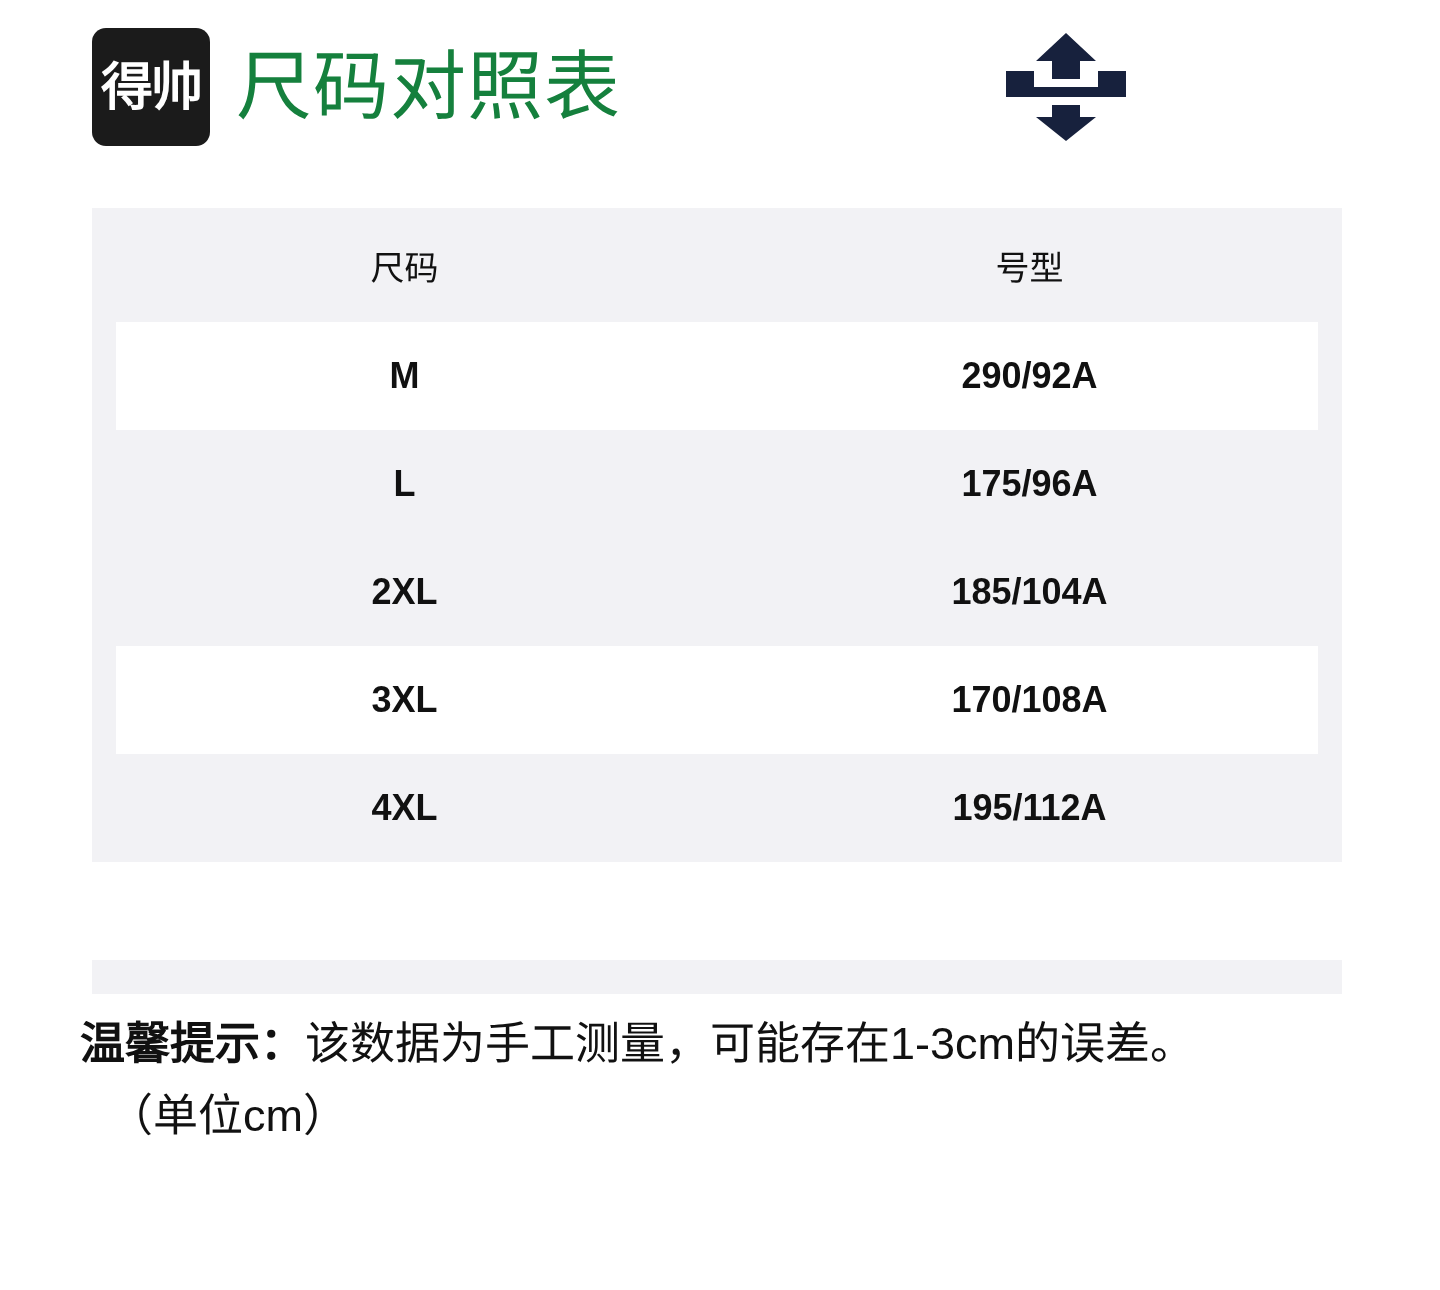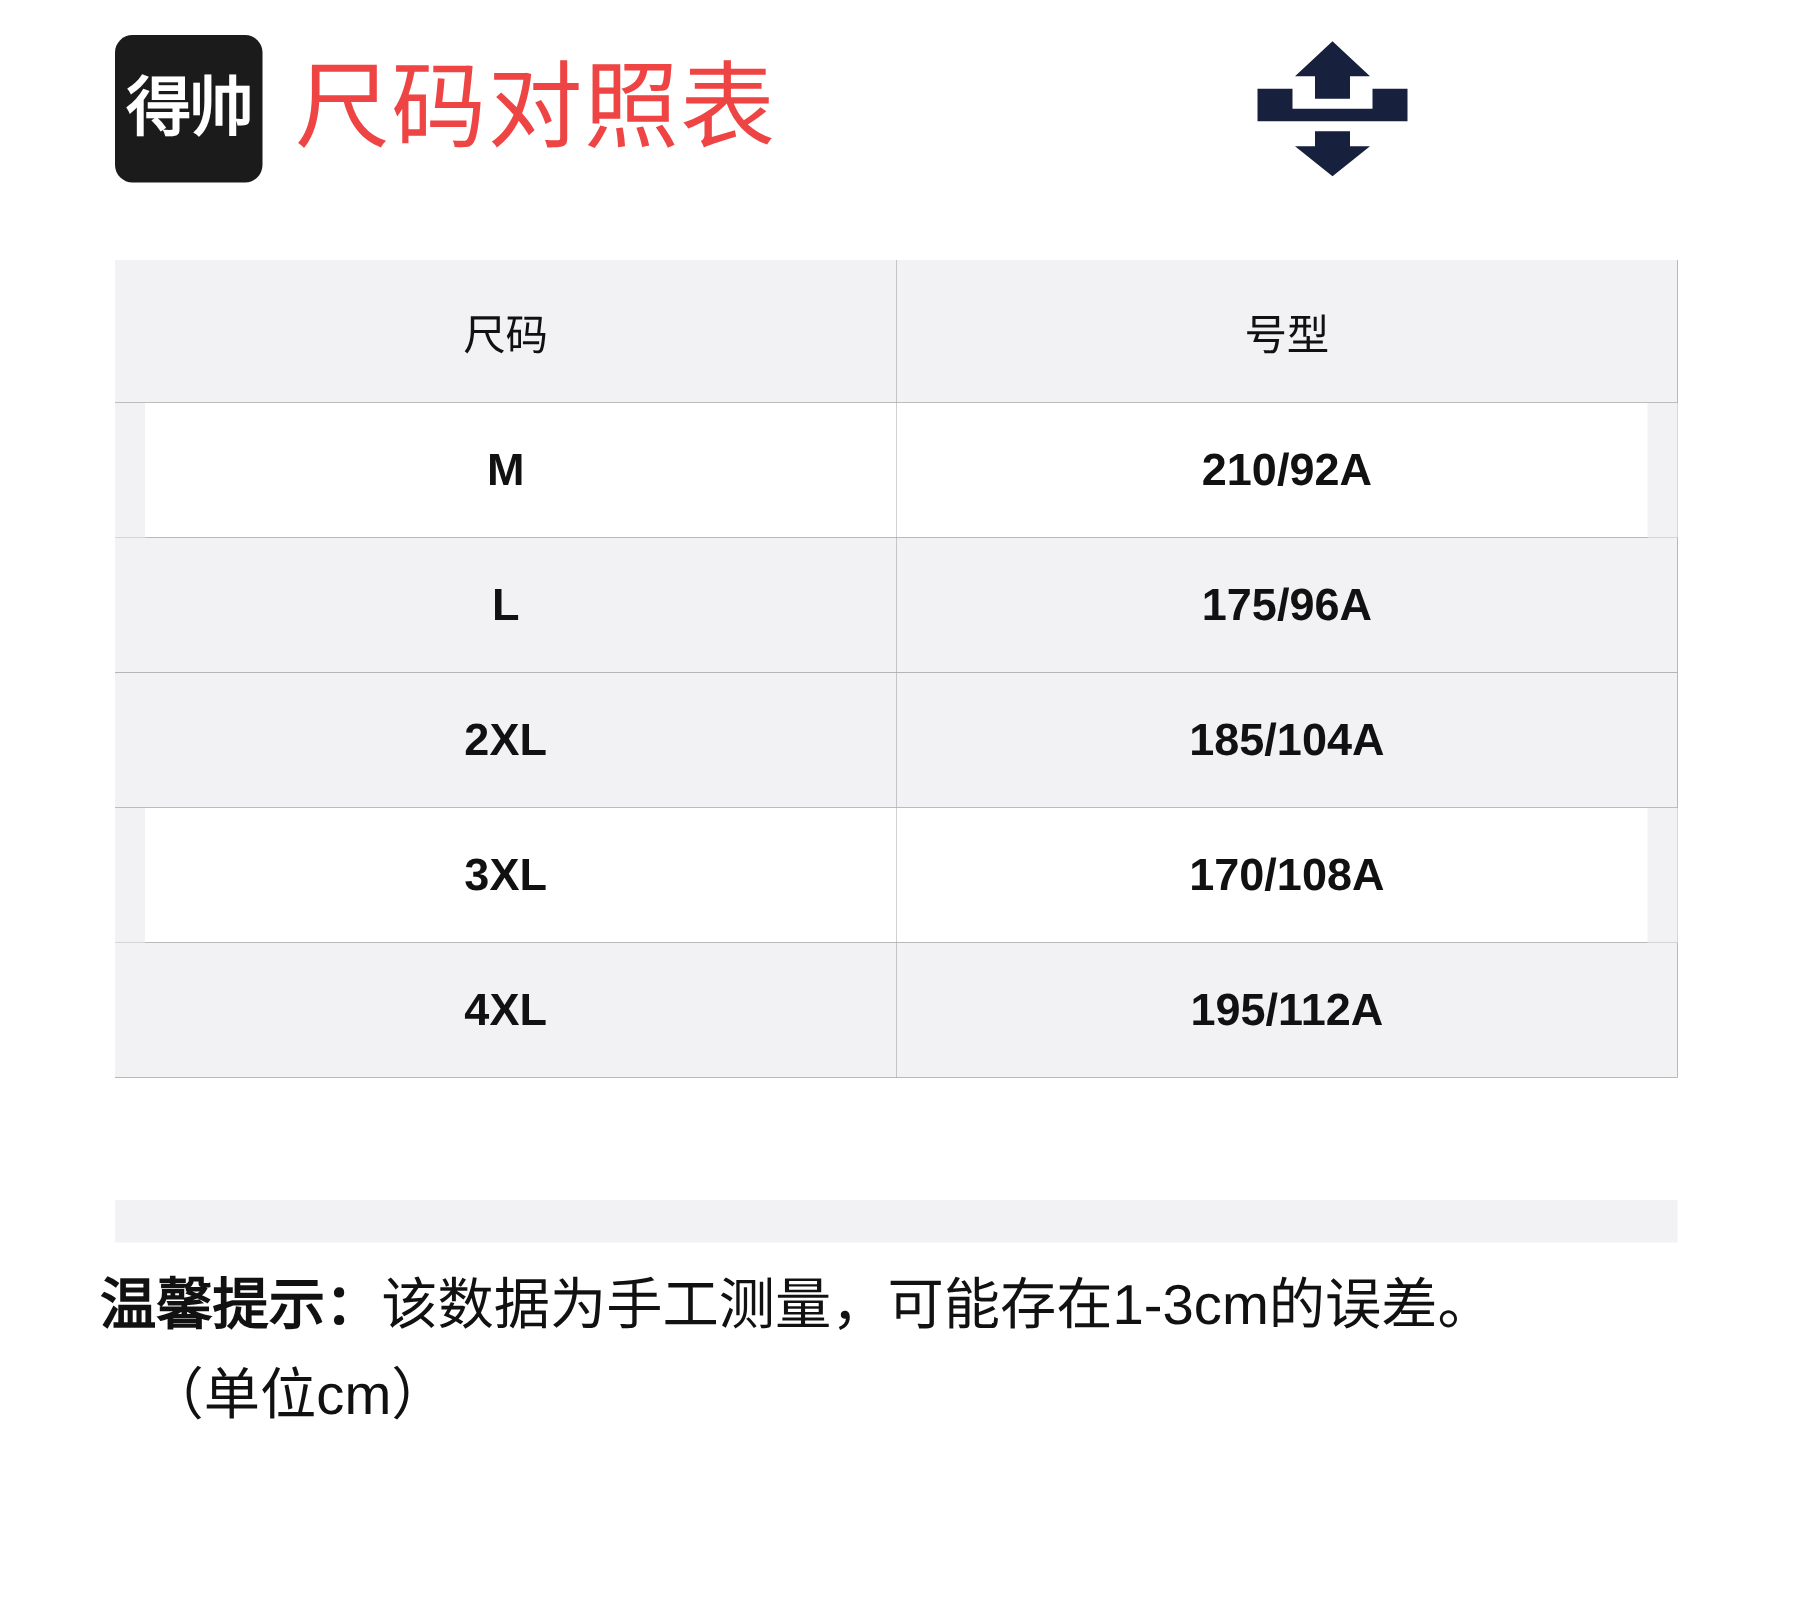--- a/index.html
+++ b/index.html
@@ -50,21 +50,21 @@
     letter-spacing: -2px;
     line-height: 1;
     font-family: "DejaVu Sans", "Liberation Sans", sans-serif;
   }
 
   .page-title {
     margin-left: 26px;
     font-size: 76px;
     font-weight: 400;
     line-height: 1;
-    color: #ef4444;
+    color: #15803d;
     letter-spacing: 1px;
     white-space: nowrap;
   }
 
   .logo-wrap {
     margin-left: auto;
     width: 124px;
     height: 112px;
     display: flex;
     align-items: center;
@@ -135,21 +135,21 @@
     font-size: 45px;
     line-height: 1.52;
     color: #111111;
   }
   .notes .note-label {
     font-weight: bold;
   }
   .notes .note-line2 {
     display: block;
     margin-top: 4px;
-    margin-left: 38px;
+    margin-left: 28px;
   }
 </style>
 </head>
 <body>
 
 <div class="page">
 
   <div class="header">
 
     <div class="brand-badge">
@@ -176,21 +176,21 @@
       </colgroup>
     <thead>
       <tr>
         <th>尺码</th>
         <th>号型</th>
       </tr>
     </thead>
     <tbody>
       <tr class="odd">
         <td>M</td>
-        <td>210/92A</td>
+        <td>290/92A</td>
       </tr>
       <tr class="even">
         <td>L</td>
         <td>175/96A</td>
       </tr>
       <tr class="even">
         <td>2XL</td>
         <td>185/104A</td>
       </tr>
       <tr class="odd">

